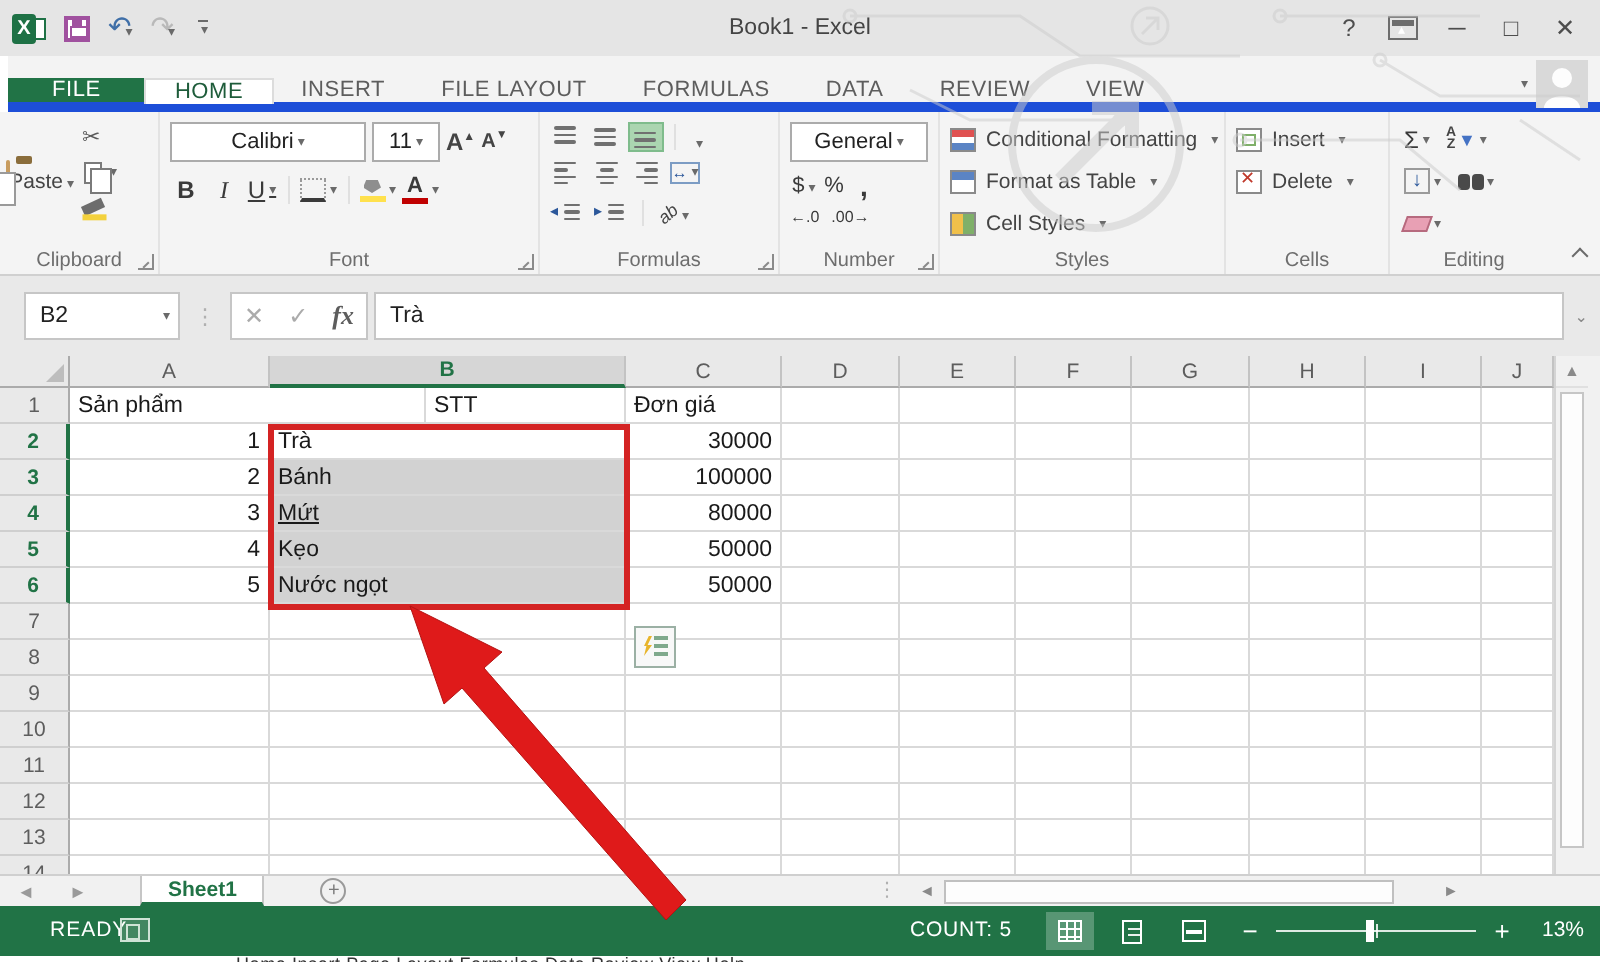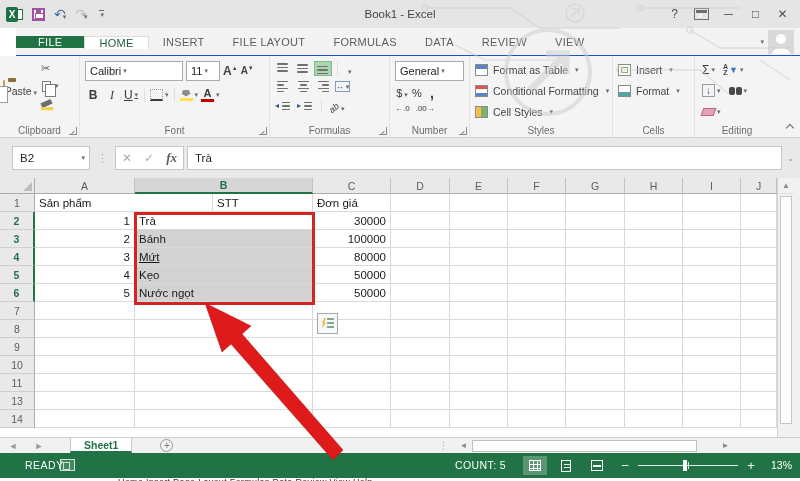--- a/index.html
+++ b/index.html
@@ -20,21 +20,21 @@
   .ddc{color:#8a8a8a;font-size:7px;margin-left:-5px}
   .qat-more{color:#6a6a6a;font-size:9px;border-top:1px solid #6a6a6a;line-height:7px;margin-left:2px}
   .titletext{position:absolute;left:0;right:0;text-align:center;font-size:11.5px;color:#444}
   .winbtns{position:absolute;right:4px;top:0;height:28px;display:flex;align-items:center;gap:0;z-index:2}
   .wbtn{width:27px;text-align:center;color:#4d4d4d;font-size:12px;line-height:28px;cursor:default}
   .rdo-ic{width:15px;height:12px;border:1px solid #6d6d6d;position:relative;margin:0 6px}
   .rdo-ic:before{content:"";position:absolute;top:1px;left:1px;right:1px;height:3px;background:#6d6d6d}
   .rdo-ic:after{content:"▴";position:absolute;top:2px;left:4px;font-size:7px;color:#fff}
 
   
-  .tabrow{position:absolute;top:28px;left:16px;right:0;height:28px;background:#f3f3f3;display:flex;align-items:center;border-bottom:1px solid #1d4ed8}
+  .tabrow{position:absolute;top:28px;left:4px;right:0;height:28px;background:#f3f3f3;display:flex;align-items:flex-end;border-bottom:5px solid #1d4ed8}
   .tab{padding:0 14px;font-size:11px;color:#5d5d5d;display:flex;align-items:center;letter-spacing:.3px}
   .tab.file{background:#217346;color:#fff;padding:0 22px}
   .tab.active{background:#fff;color:#1e5c3a;border:1px solid #dcdcdc;border-bottom:none;margin-bottom:-1px}
   .avatar-wrap{position:absolute;right:6px;top:2px;display:flex;align-items:center;gap:4px}
   .avatar{width:26px;height:24px;background:#d9d9d9;position:relative;overflow:hidden}
   .avatar:before{content:"";position:absolute;top:4px;left:8px;width:10px;height:10px;border-radius:50%;background:#fdfdfd}
   .avatar:after{content:"";position:absolute;bottom:-6px;left:4px;width:18px;height:12px;border-radius:50%;background:#fdfdfd}
 
   
   .ribbon{position:absolute;top:56px;left:0;right:0;height:82px;background:#f4f4f4;border-bottom:1px solid #d0d0d0;display:flex}
@@ -53,21 +53,21 @@
   .clipbrd:after{content:"";position:absolute;right:-3px;bottom:-1px;width:11px;height:15px;background:#fff;border:1px solid #9a9a9a}
   .clip-col{display:flex;flex-direction:column;justify-content:flex-start;gap:4px;padding-top:3px}
   .mini{height:13px;display:flex;align-items:center;font-size:11px;color:#5a5a5a}
   .copy-ic{width:9px;height:11px;border:1px solid #7a7a7a;background:#fff;position:relative;margin:1px 2px 0 1px}
   .copy-ic:before{content:"";position:absolute;left:2px;top:2px;width:9px;height:11px;border:1px solid #7a7a7a;background:#fff}
   .paint-ic{width:11px;height:5px;background:#6d6d6d;transform:rotate(-25deg);position:relative;margin-top:2px}
   .paint-ic:after{content:"";position:absolute;left:-2px;top:6px;width:12px;height:3px;background:#f3d13d;transform:rotate(25deg)}
 
   
   .frow{display:flex;align-items:center;gap:3px;margin:2px 2px}
-  .combo{background:#fff;border:1px solid #ababab;height:20px;display:flex;align-items:center;justify-content:flex-start;font-size:11px;color:#222;padding:0 4px}
+  .combo{background:#fff;border:1px solid #ababab;height:20px;display:flex;align-items:center;justify-content:center;font-size:11px;color:#222;padding:0 4px}
   .fbtn{min-width:16px;height:18px;display:flex;align-items:center;justify-content:center;font-size:12px;color:#3a3a3a}
   .a-big{font-weight:bold;font-size:12px;color:#444}
   .a-big sup{font-size:6px}
   .ubar{text-decoration:underline}
   .bord-ic{width:13px;height:12px;border:1px dotted #9a9a9a;border-bottom:2px solid #3a3a3a}
   .fill-ic{display:flex;flex-direction:column;align-items:center}
   .fill-ic .bkt{width:9px;height:7px;background:#8e8e8e;clip-path:polygon(20% 0,80% 0,100% 60%,50% 100%,0 60%)}
   .fill-ic .bar{width:13px;height:3px;background:#ffe14d;margin-top:1px}
   .fc-ic{display:flex;flex-direction:column;align-items:center;font-weight:bold;font-size:11px;color:#3a3a3a;line-height:10px}
   .fc-ic .bar{width:13px;height:3px;background:#c00000;margin-top:1px}
@@ -385,42 +385,42 @@
       <div class="frow" style="margin-top:3px;gap:6px">
         <span class="dec-ic">←.0</span>
         <span class="dec-ic">.00→</span>
       </div>
       <div class="grp-label">Number</div>
       <span class="lnch"></span>
     </div>
 
     <div class="grp" style="width:143px">
       <div class="srow dd">
+          <span class="sic cf"></span>
+          <span>Conditional Formatting</span>
+        </div>
+      <div class="srow dd">
           <span class="sic fat"></span>
           <span>Format as Table</span>
-        </div>
-      <div class="srow dd">
-          <span class="sic cf"></span>
-          <span>Conditional Formatting</span>
         </div>
       <div class="srow dd">
           <span class="sic cs"></span>
           <span>Cell Styles</span>
         </div>
       <div class="grp-label">Styles</div>
     </div>
 
     <div class="grp" style="width:82px">
       <div class="srow dd">
           <span class="sic ins"></span>
           <span>Insert</span>
         </div>
       <div class="srow dd">
-          <span class="sic fmt"></span>
-          <span>Format</span>
+          <span class="sic del"></span>
+          <span>Delete</span>
         </div>
       <div class="grp-label">Cells</div>
     </div>
 
     <div class="grp" style="width:84px;border-right:none">
       <div class="erow">
         <span class="ebtn dd">
             <span>Σ</span>
           </span>
         <span class="ebtn dd">
@@ -603,20 +603,33 @@
           <div class="cell" style="width: 59px;"></div>
           <div class="cell" style="width: 58px;"></div>
           <div class="cell" style="width: 58px;"></div>
           <div class="cell" style="width: 59px;"></div>
           <div class="cell" style="width: 58px;"></div>
           <div class="cell" style="width: 58px;"></div>
           <div class="cell" style="width: 36px;"></div>
         </div>
         <div class="grow">
           <div class="row-h" style="width: 35px;">11</div>
+          <div class="cell" style="width: 100px;"></div>
+          <div class="cell" style="width: 178px;"></div>
+          <div class="cell" style="width: 78px;"></div>
+          <div class="cell" style="width: 59px;"></div>
+          <div class="cell" style="width: 58px;"></div>
+          <div class="cell" style="width: 58px;"></div>
+          <div class="cell" style="width: 59px;"></div>
+          <div class="cell" style="width: 58px;"></div>
+          <div class="cell" style="width: 58px;"></div>
+          <div class="cell" style="width: 36px;"></div>
+        </div>
+        <div class="grow">
+          <div class="row-h" style="width: 35px;">12</div>
           <div class="cell" style="width: 100px;"></div>
           <div class="cell" style="width: 178px;"></div>
           <div class="cell" style="width: 78px;"></div>
           <div class="cell" style="width: 59px;"></div>
           <div class="cell" style="width: 58px;"></div>
           <div class="cell" style="width: 58px;"></div>
           <div class="cell" style="width: 59px;"></div>
           <div class="cell" style="width: 58px;"></div>
           <div class="cell" style="width: 58px;"></div>
           <div class="cell" style="width: 36px;"></div>

